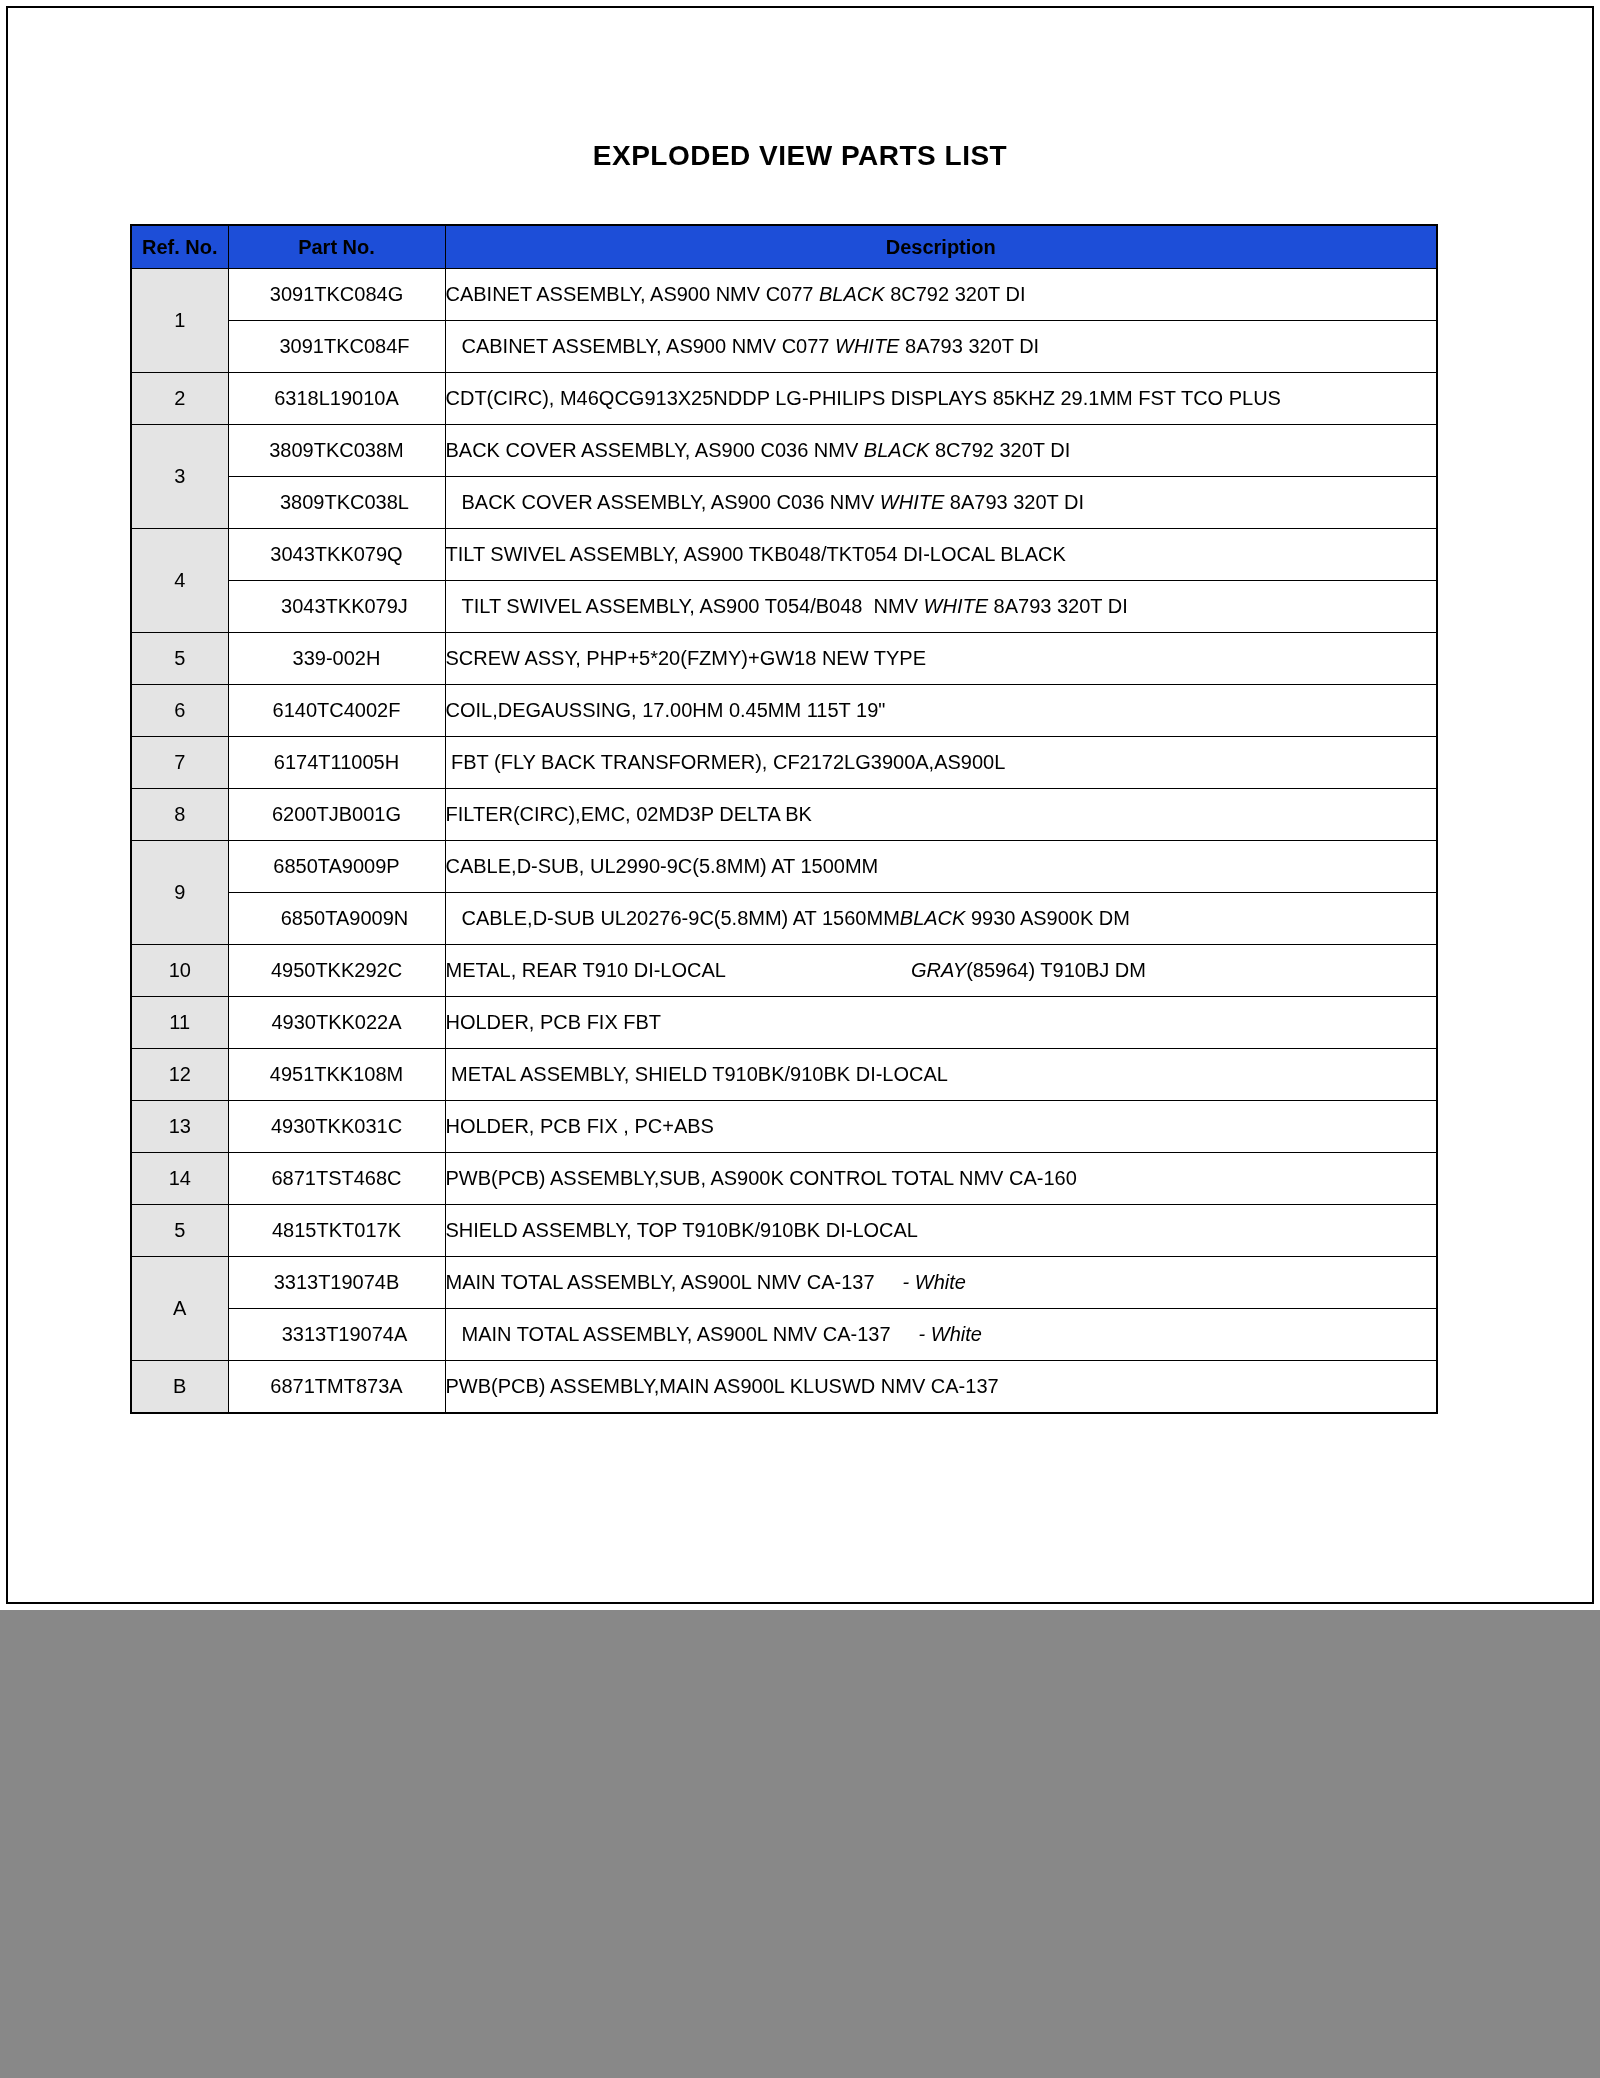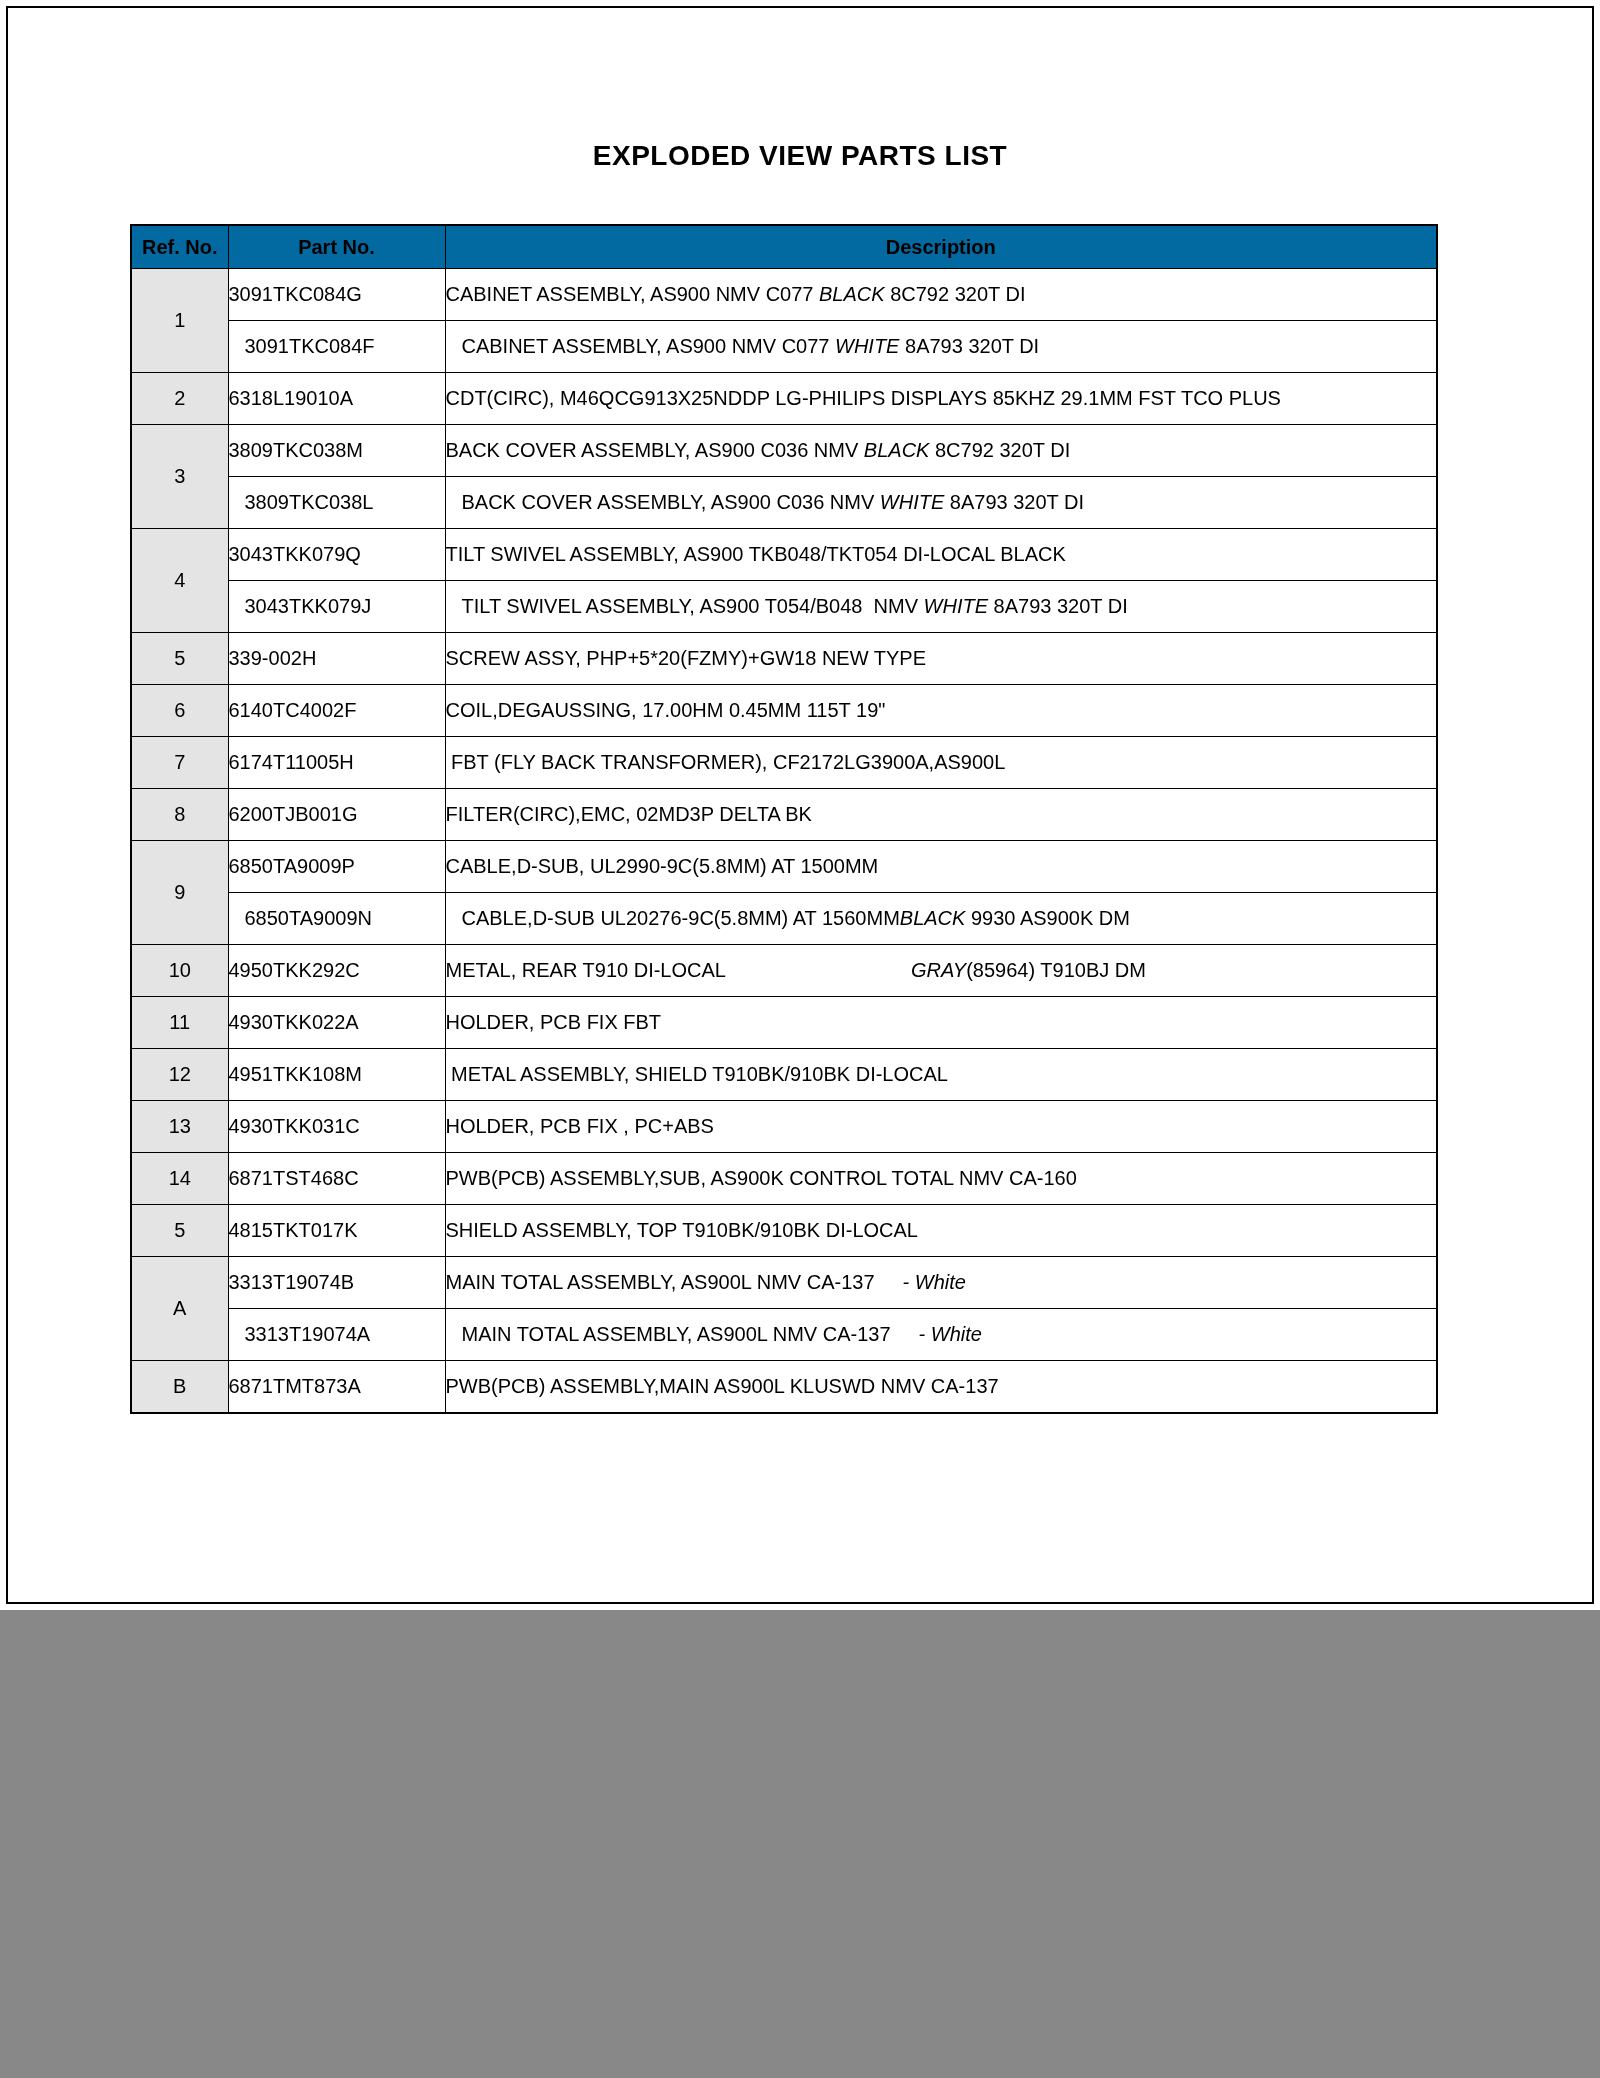--- a/index.html
+++ b/index.html
@@ -38,35 +38,35 @@
     border: 2px solid #000;
     table-layout: fixed;
     font-size: 20px;
   }
   table.parts th, table.parts td {
     border: 1px solid #000;
     padding: 0;
     vertical-align: middle;
   }
   table.parts th {
-    background: #0369a1;
+    background: #1d4ed8;
     font-weight: bold;
     height: 42px;
     font-size: 20px;
     text-align: center;
   }
   table.parts td { height: 51px; }
   col.c-ref { width: 97px; }
   col.c-part { width: 217px; }
   col.c-desc { width: 992px; }
   td.ref {
     background: #e4e4e4;
     text-align: center;
   }
-  td.part { }
+  td.part { text-align: center; }
   td.desc {
     text-align: left;
     padding-left: 10px;
     padding-right: 6px;
   }
   tr.sub td { border-top: 1px dashed #8a8a8a; padding-left: 16px; }
   .bi { font-weight: normal; font-style: italic; }
   .gap { display: inline-block; margin-left: 185px; }
   .sgap { display: inline-block; margin-left: 28px; }
   .footer {

